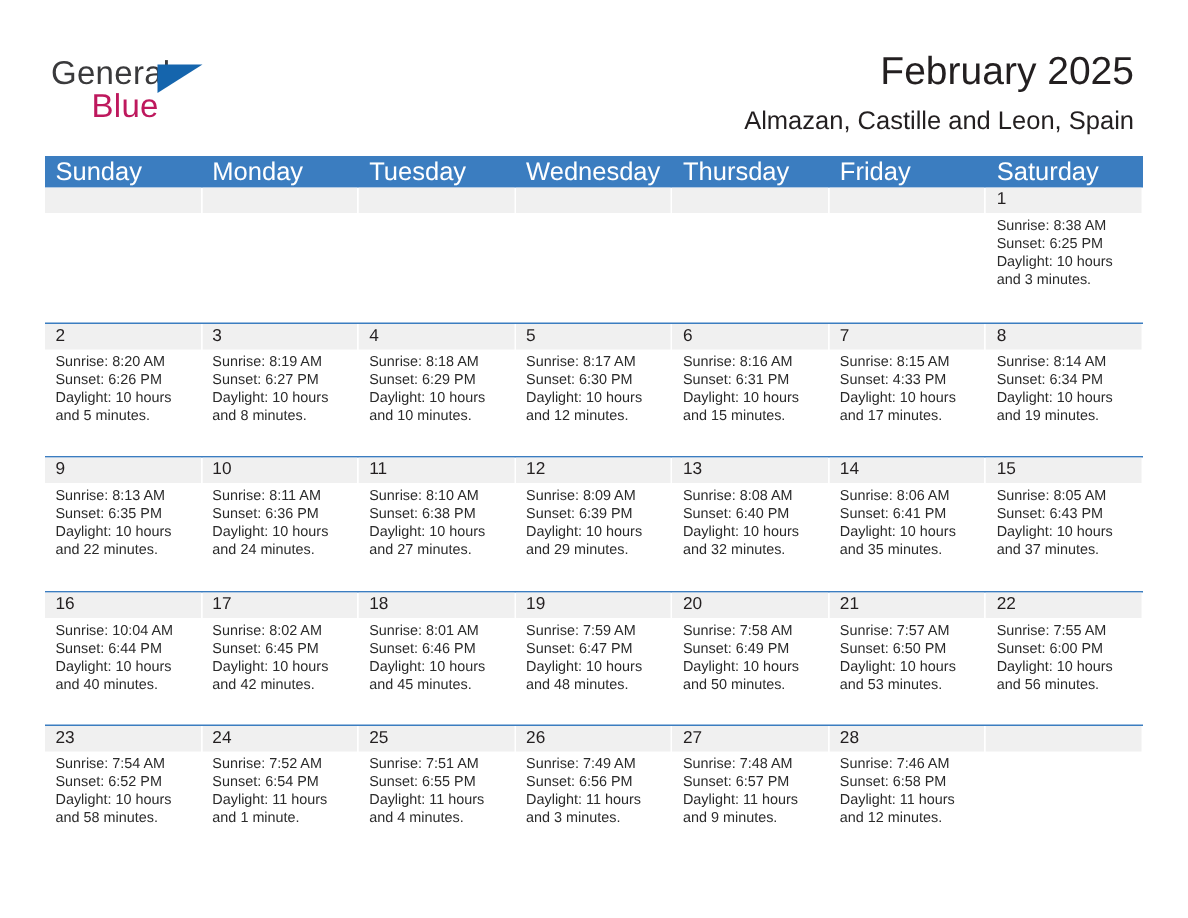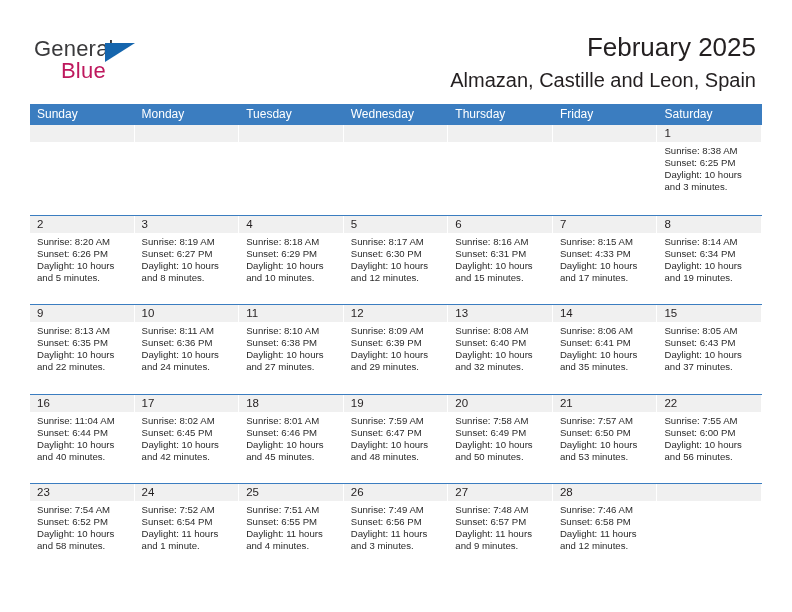--- a/index.html
+++ b/index.html
@@ -73,21 +73,21 @@
     text-align: right;
   }
   .cal-title {
     font-size: 26px;
     color: #231f20;
     line-height: 30px;
     white-space: nowrap;
   }
   .cal-subtitle {
     margin-top: 10px;
-    font-size: 20px;
+    font-size: 17px;
     color: #231f20;
     line-height: 17px;
     white-space: nowrap;
   }
 
   
   .calendar {
     position: absolute;
     left: 30px;
     top: 104px;
@@ -96,21 +96,21 @@
 
   .dow-row {
     display: flex;
     width: 732px;
     background: #3b7dc0;
     height: 21px;
   }
   .dow {
     flex: 1 1 0;
     color: #ffffff;
-    font-size: 12px;
+    font-size: 17px;
     line-height: 21px;
     padding-left: 7px;
     box-sizing: border-box;
     white-space: nowrap;
     overflow: hidden;
   }
 
   .week {
     display: flex;
     width: 732px;
@@ -386,21 +386,21 @@
               <div>and 37 minutes.</div>
             </div>
           </div>
         </div>
         <div class="week">
           <div class="cell">
             <div class="daynum-band">
               <div class="daynum">16</div>
             </div>
             <div class="details">
-              <div>Sunrise: 11:04 AM</div>
+              <div>Sunrise: 10:04 AM</div>
               <div>Sunset: 6:44 PM</div>
               <div>Daylight: 10 hours</div>
               <div>and 40 minutes.</div>
             </div>
           </div>
           <div class="cell">
             <div class="daynum-band">
               <div class="daynum">17</div>
             </div>
             <div class="details">

